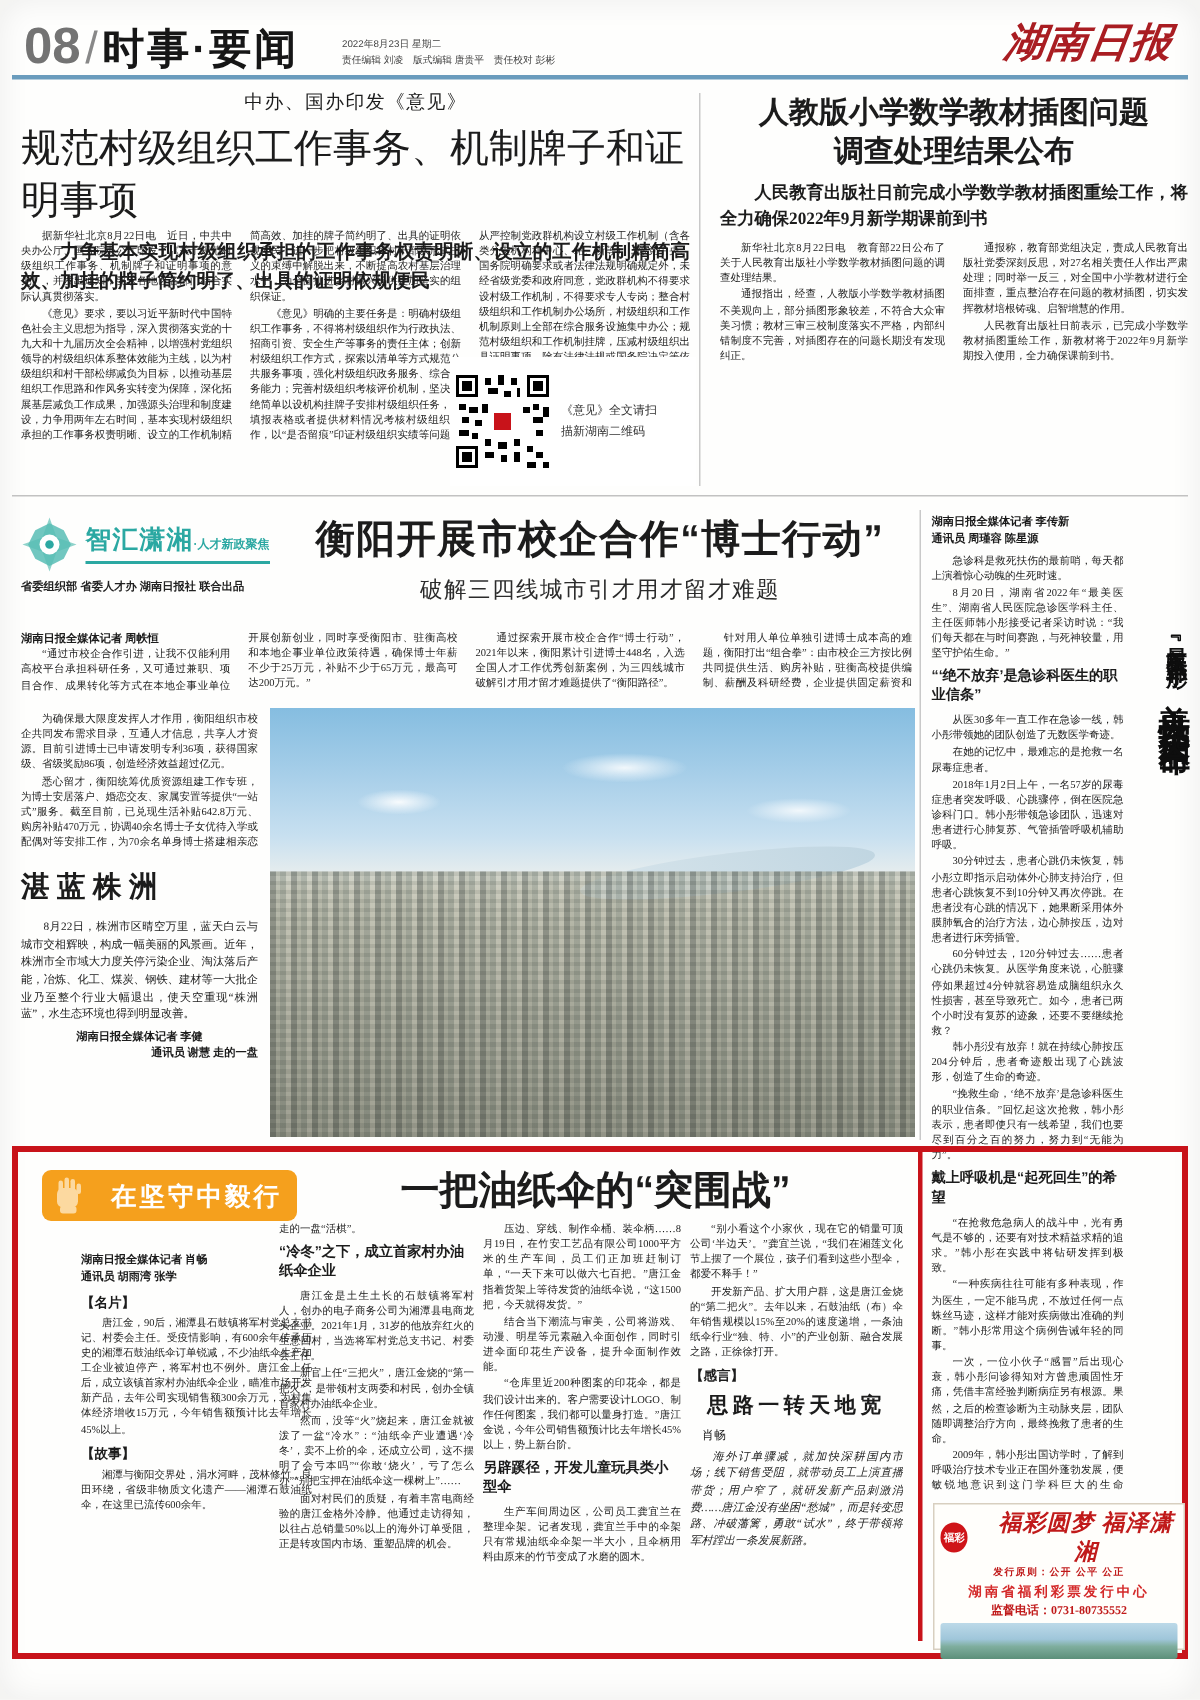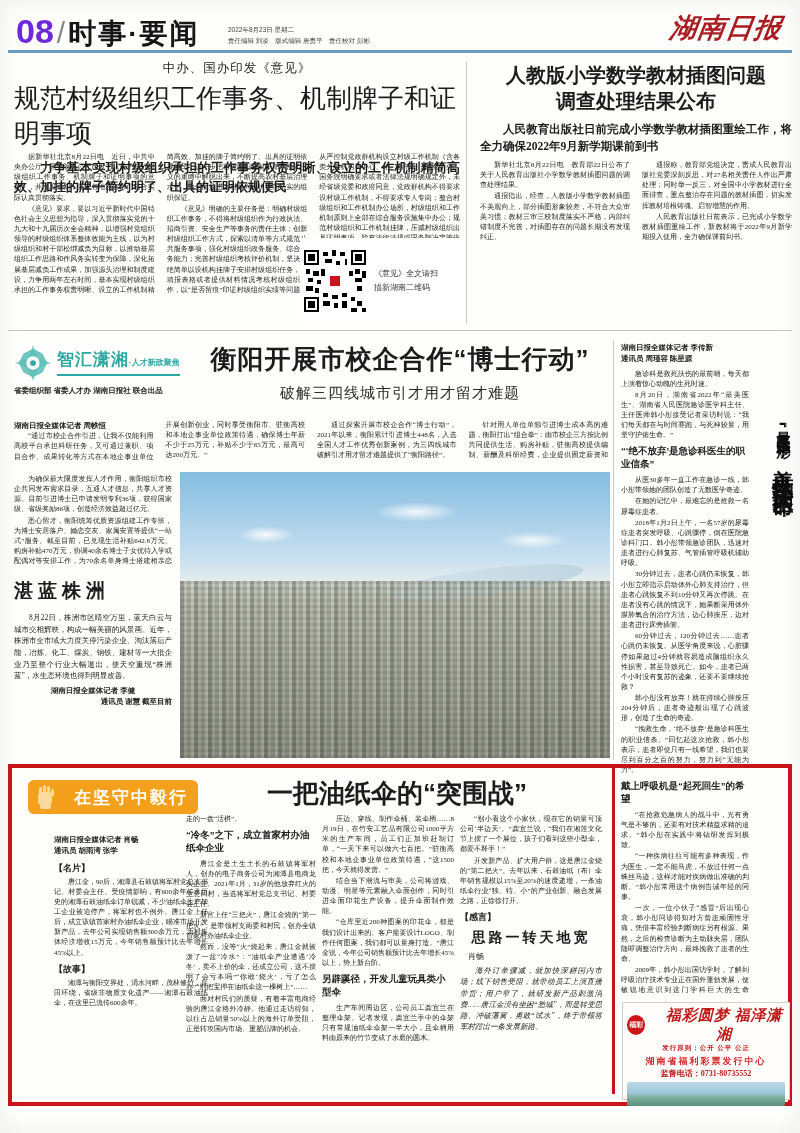--- a/index.html
+++ b/index.html
@@ -7,21 +7,21 @@
         font-family:"Liberation Serif","DejaVu Serif",serif;color:#1c1c1c;overflow:hidden;
         border-radius:14px;box-shadow:inset 0 0 22px rgba(0,0,0,.07);}
   .abs{position:absolute;}
   .hei{font-family:"Liberation Sans","DejaVu Sans",sans-serif;}
   .p{margin:0 0 1px;text-indent:2em;text-align:justify;}
   .tiny{font-size:7px;line-height:1.45;}
   .byline{font-weight:bold;font-size:7.5px;line-height:1.5;text-indent:0;}
   .subhead{font-weight:bold;font-size:9.5px;line-height:1.35;margin:5px 0 4px;text-indent:0;font-family:"Liberation Sans",sans-serif;}
   .colbox{overflow:hidden;}
   
-  .pagenum{font-size:34px;font-weight:bold;color:#6d28d9;font-family:"Liberation Sans",sans-serif;}
+  .pagenum{font-size:34px;font-weight:bold;color:#737373;font-family:"Liberation Sans",sans-serif;}
   .secname{font-size:28px;font-weight:bold;color:#161616;letter-spacing:2px;font-family:"Liberation Sans",sans-serif;}
   .slash{font-size:30px;color:#888;font-family:"Liberation Sans",sans-serif;margin:0 3px;}
   .hmeta{font-size:6.5px;color:#444;line-height:1.7;font-family:"Liberation Sans",sans-serif;}
   .masthead{font-size:27px;font-weight:bold;font-style:italic;color:#a91d22;letter-spacing:1px;transform:skewX(-8deg);}
   .bluerule{background:#6a9cbd;height:3px;}
   .vline{background:#c9c9c9;width:1px;}
   .hline{background:#c2c2c2;height:1px;}
   
   .kicker{font-size:12.5px;text-align:center;letter-spacing:1px;}
   .head1{font-size:26px;font-weight:normal;text-align:left;letter-spacing:0;}
@@ -200,21 +200,21 @@
   </div>
   <div class="abs tiny colbox" style="left:14px;top:474px;width:158px;height:92px;">
     <p class="p">为确保最大限度发挥人才作用，衡阳组织市校企共同发布需求目录，互通人才信息，共享人才资源。目前引进博士已申请发明专利36项，获得国家级、省级奖励86项，创造经济效益超过亿元。</p>
     <p class="p">悉心留才，衡阳统筹优质资源组建工作专班，为博士安居落户、婚恋交友、家属安置等提供“一站式”服务。截至目前，已兑现生活补贴642.8万元、购房补贴470万元，协调40余名博士子女优待入学或配偶对等安排工作，为70余名单身博士搭建相亲恋爱平台，切实让人才安身、安家、安业。</p>
   </div>
 
   <div class="abs" style="left:14px;top:578px;width:158px;">
     <div class="capttl">湛蓝株洲</div>
     <p class="p" style="font-size:7.5px;line-height:1.55;margin-top:8px;">8月22日，株洲市区晴空万里，蓝天白云与城市交相辉映，构成一幅美丽的风景画。近年，株洲市全市域大力度关停污染企业、淘汰落后产能，冶炼、化工、煤炭、钢铁、建材等一大批企业乃至整个行业大幅退出，使天空重现“株洲蓝”，水生态环境也得到明显改善。</p>
     <div class="byline" style="margin-top:3px;text-align:center;">湖南日报全媒体记者 李健</div>
-    <div class="byline" style="text-align:right;">通讯员 谢慧 截至目前</div>
+    <div class="byline" style="text-align:right;">通讯员 谢慧 走的一盘</div>
   </div>
 
   <div class="abs photo" style="left:180px;top:472px;width:430px;height:286px;">
     <div class="sky"></div>
     <div class="river"></div>
     <div class="city"></div>
   </div>
 
   <div class="abs vline" style="left:613px;top:340px;height:420px;"></div>
 
@@ -269,21 +269,21 @@
 
   <div class="abs tiny colbox" style="left:186px;top:814px;width:130px;height:278px;">
     <p class="p" style="text-indent:0;">走的一盘“活棋”。</p>
     <div class="subhead">“冷冬”之下，成立首家村办油纸伞企业</div>
     <p class="p">唐江金是土生土长的石鼓镇将军村人，创办的电子商务公司为湘潭县电商龙头企业。2021年1月，31岁的他放弃红火的生意回村，当选将军村党总支书记、村委会主任。</p>
     <p class="p">新官上任“三把火”，唐江金烧的“第一把火”，是带领村支两委和村民，创办全镇首家村办油纸伞企业。</p>
     <p class="p">然而，没等“火”烧起来，唐江金就被泼了一盆“冷水”：“油纸伞产业遭遇‘冷冬’，卖不上价的伞，还成立公司，这不摆明了会亏本吗”“你敢‘烧火’，亏了怎么办”“别把宝押在油纸伞这一棵树上”……</p>
     <p class="p">面对村民们的质疑，有着丰富电商经验的唐江金格外冷静。他通过走访得知，以往占总销量50%以上的海外订单受阻，正是转攻国内市场、重塑品牌的机会。</p>
   </div>
   <div class="abs tiny colbox" style="left:322px;top:814px;width:132px;height:278px;">
-    <p class="p">压边、穿线、制作伞桶、装伞柄……8月19日，在竹安工艺品有限公司1000平方米的生产车间，员工们正加班赶制订单，“一天下来可以做六七百把。”驻衡高校和本地企事业单位政策待遇，“这1500把，今天就得发货。”</p>
+    <p class="p">压边、穿线、制作伞桶、装伞柄……8月19日，在竹安工艺品有限公司1000平方米的生产车间，员工们正加班赶制订单，“一天下来可以做六七百把。”唐江金指着货架上等待发货的油纸伞说，“这1500把，今天就得发货。”</p>
     <p class="p">结合当下潮流与审美，公司将游戏、动漫、明星等元素融入伞面创作，同时引进伞面印花生产设备，提升伞面制作效能。</p>
     <p class="p">“仓库里近200种图案的印花伞，都是我们设计出来的。客户需要设计LOGO、制作任何图案，我们都可以量身打造。”唐江金说，今年公司销售额预计比去年增长45%以上，势上新台阶。</p>
     <div class="subhead">另辟蹊径，开发儿童玩具类小型伞</div>
     <p class="p">生产车间周边区，公司员工龚宜兰在整理伞架。记者发现，龚宜兰手中的伞架只有常规油纸伞伞架一半大小，且伞柄用料由原来的竹节变成了水磨的圆木。</p>
   </div>
   <div class="abs tiny colbox" style="left:460px;top:814px;width:142px;height:278px;">
     <p class="p">“别小看这个小家伙，现在它的销量可顶公司‘半边天’。”龚宜兰说，“我们在湘莲文化节上摆了一个展位，孩子们看到这些小型伞，都爱不释手！”</p>
     <p class="p">开发新产品、扩大用户群，这是唐江金烧的“第二把火”。去年以来，石鼓油纸（布）伞年销售规模以15%至20%的速度递增，一条油纸伞行业“独、特、小”的产业创新、融合发展之路，正徐徐打开。</p>
     <div class="lbl">【感言】</div>
     <div class="gtitle">思路一转天地宽</div>

